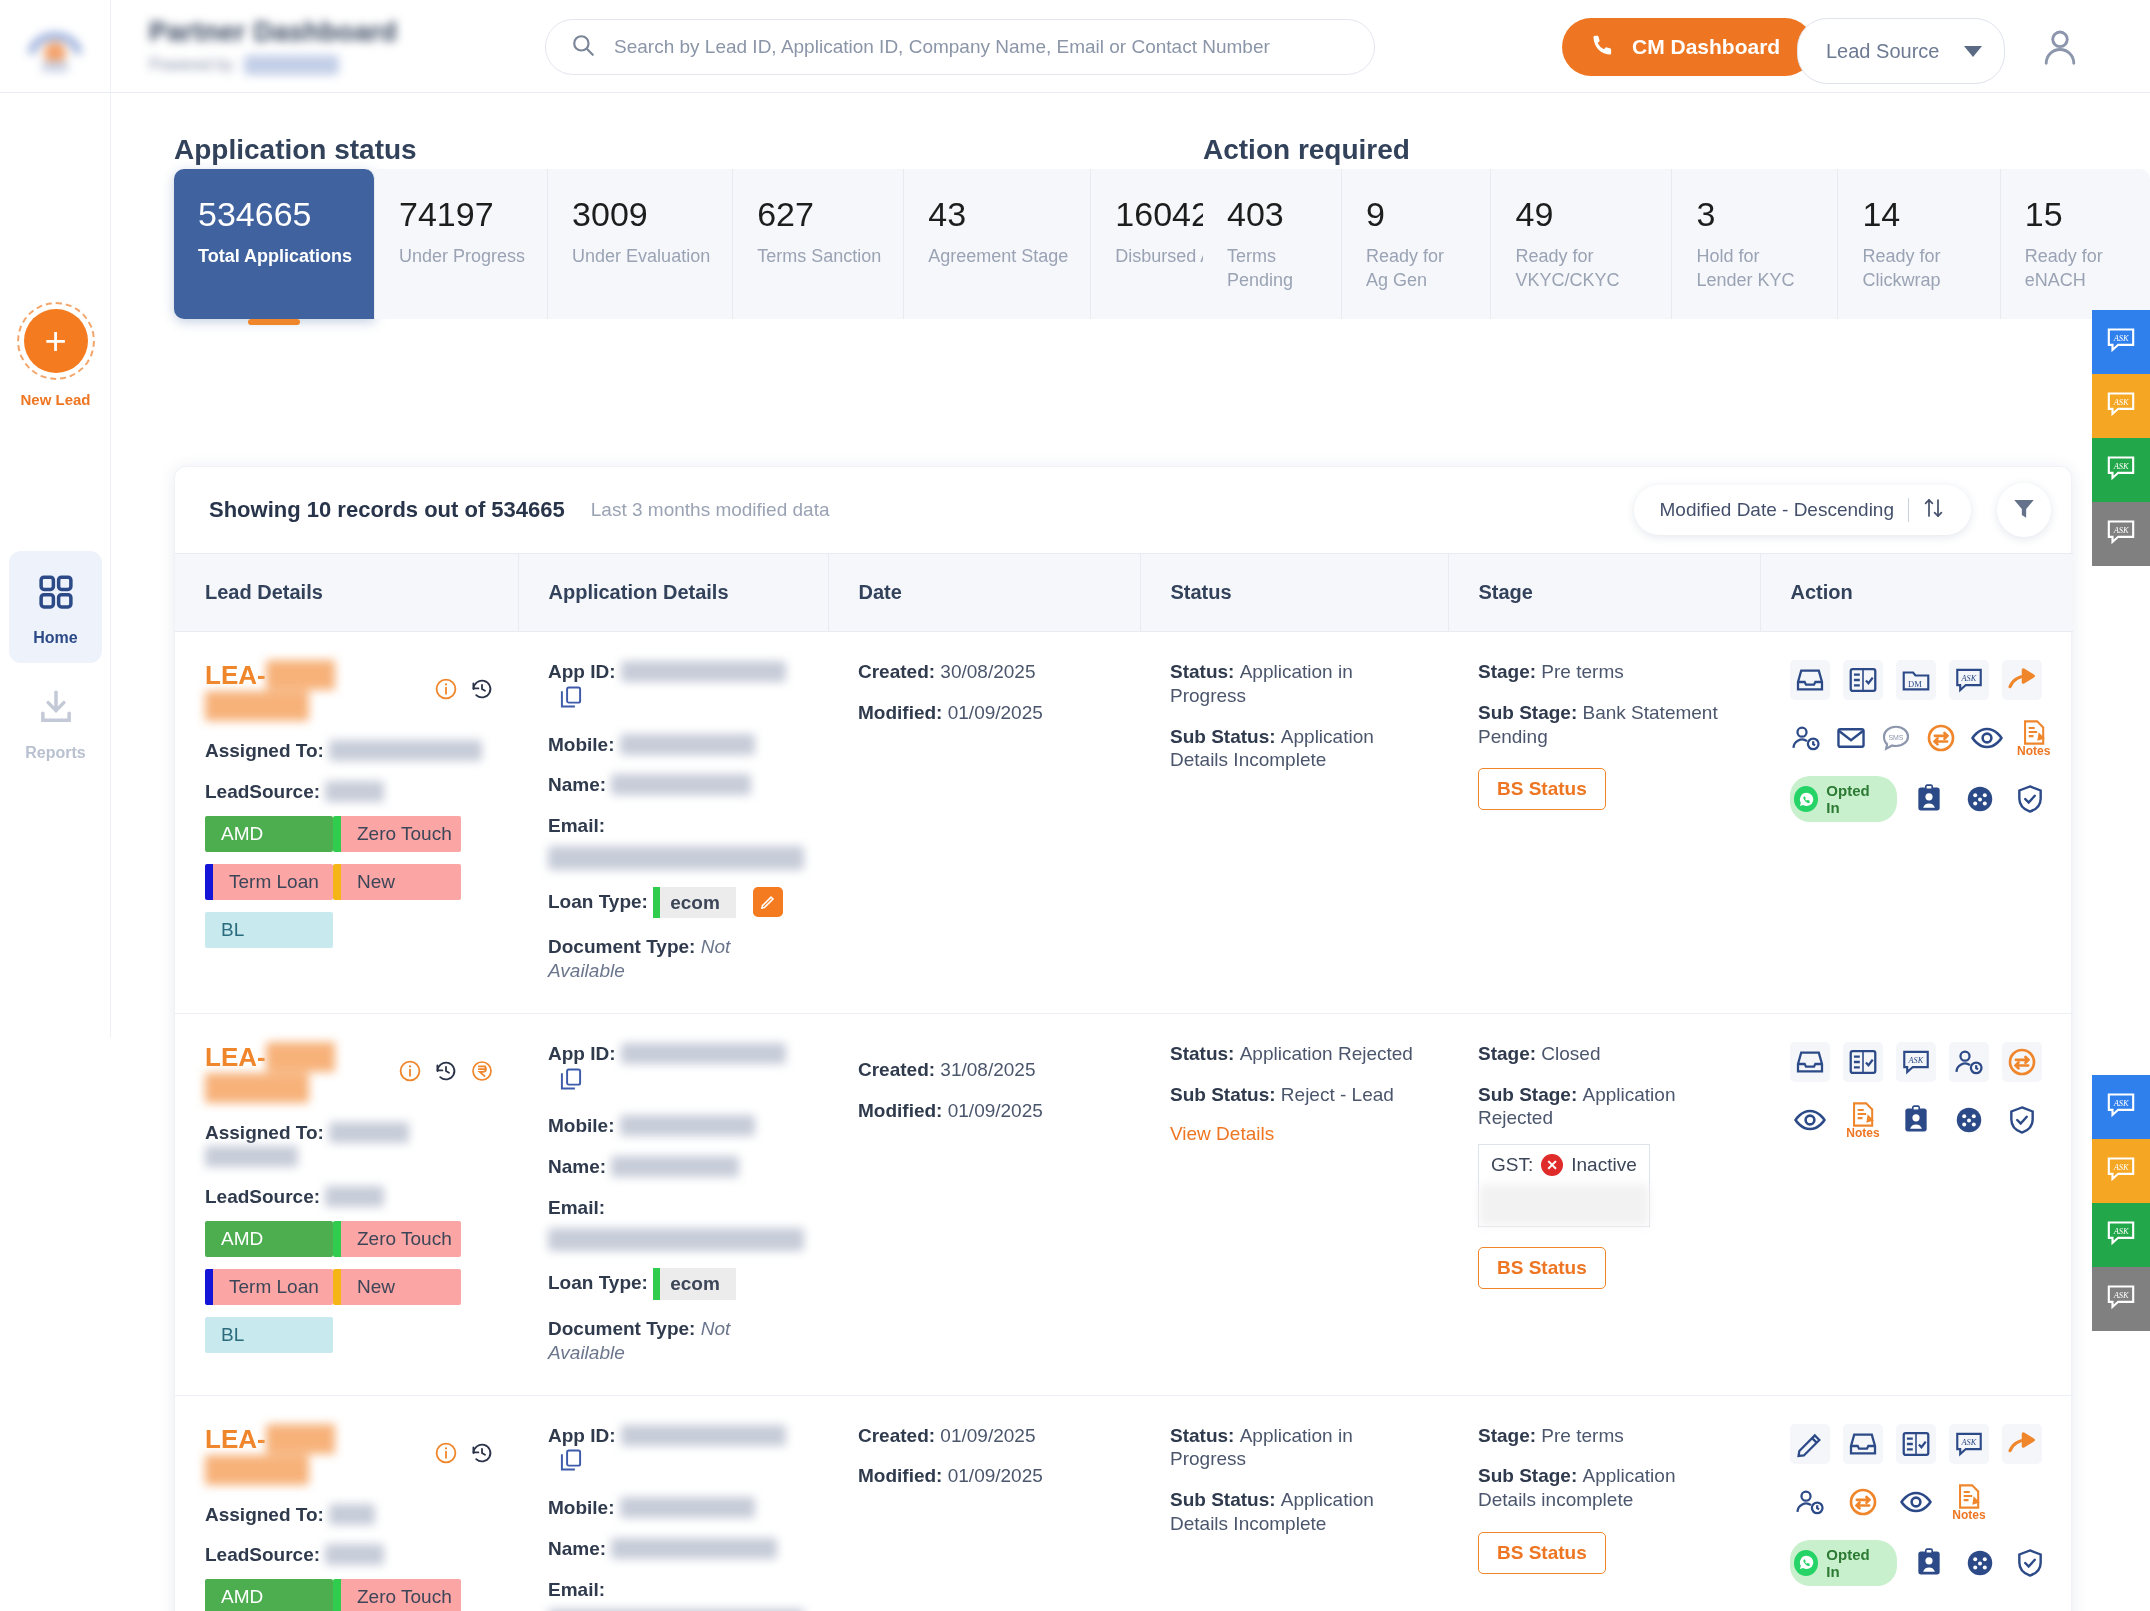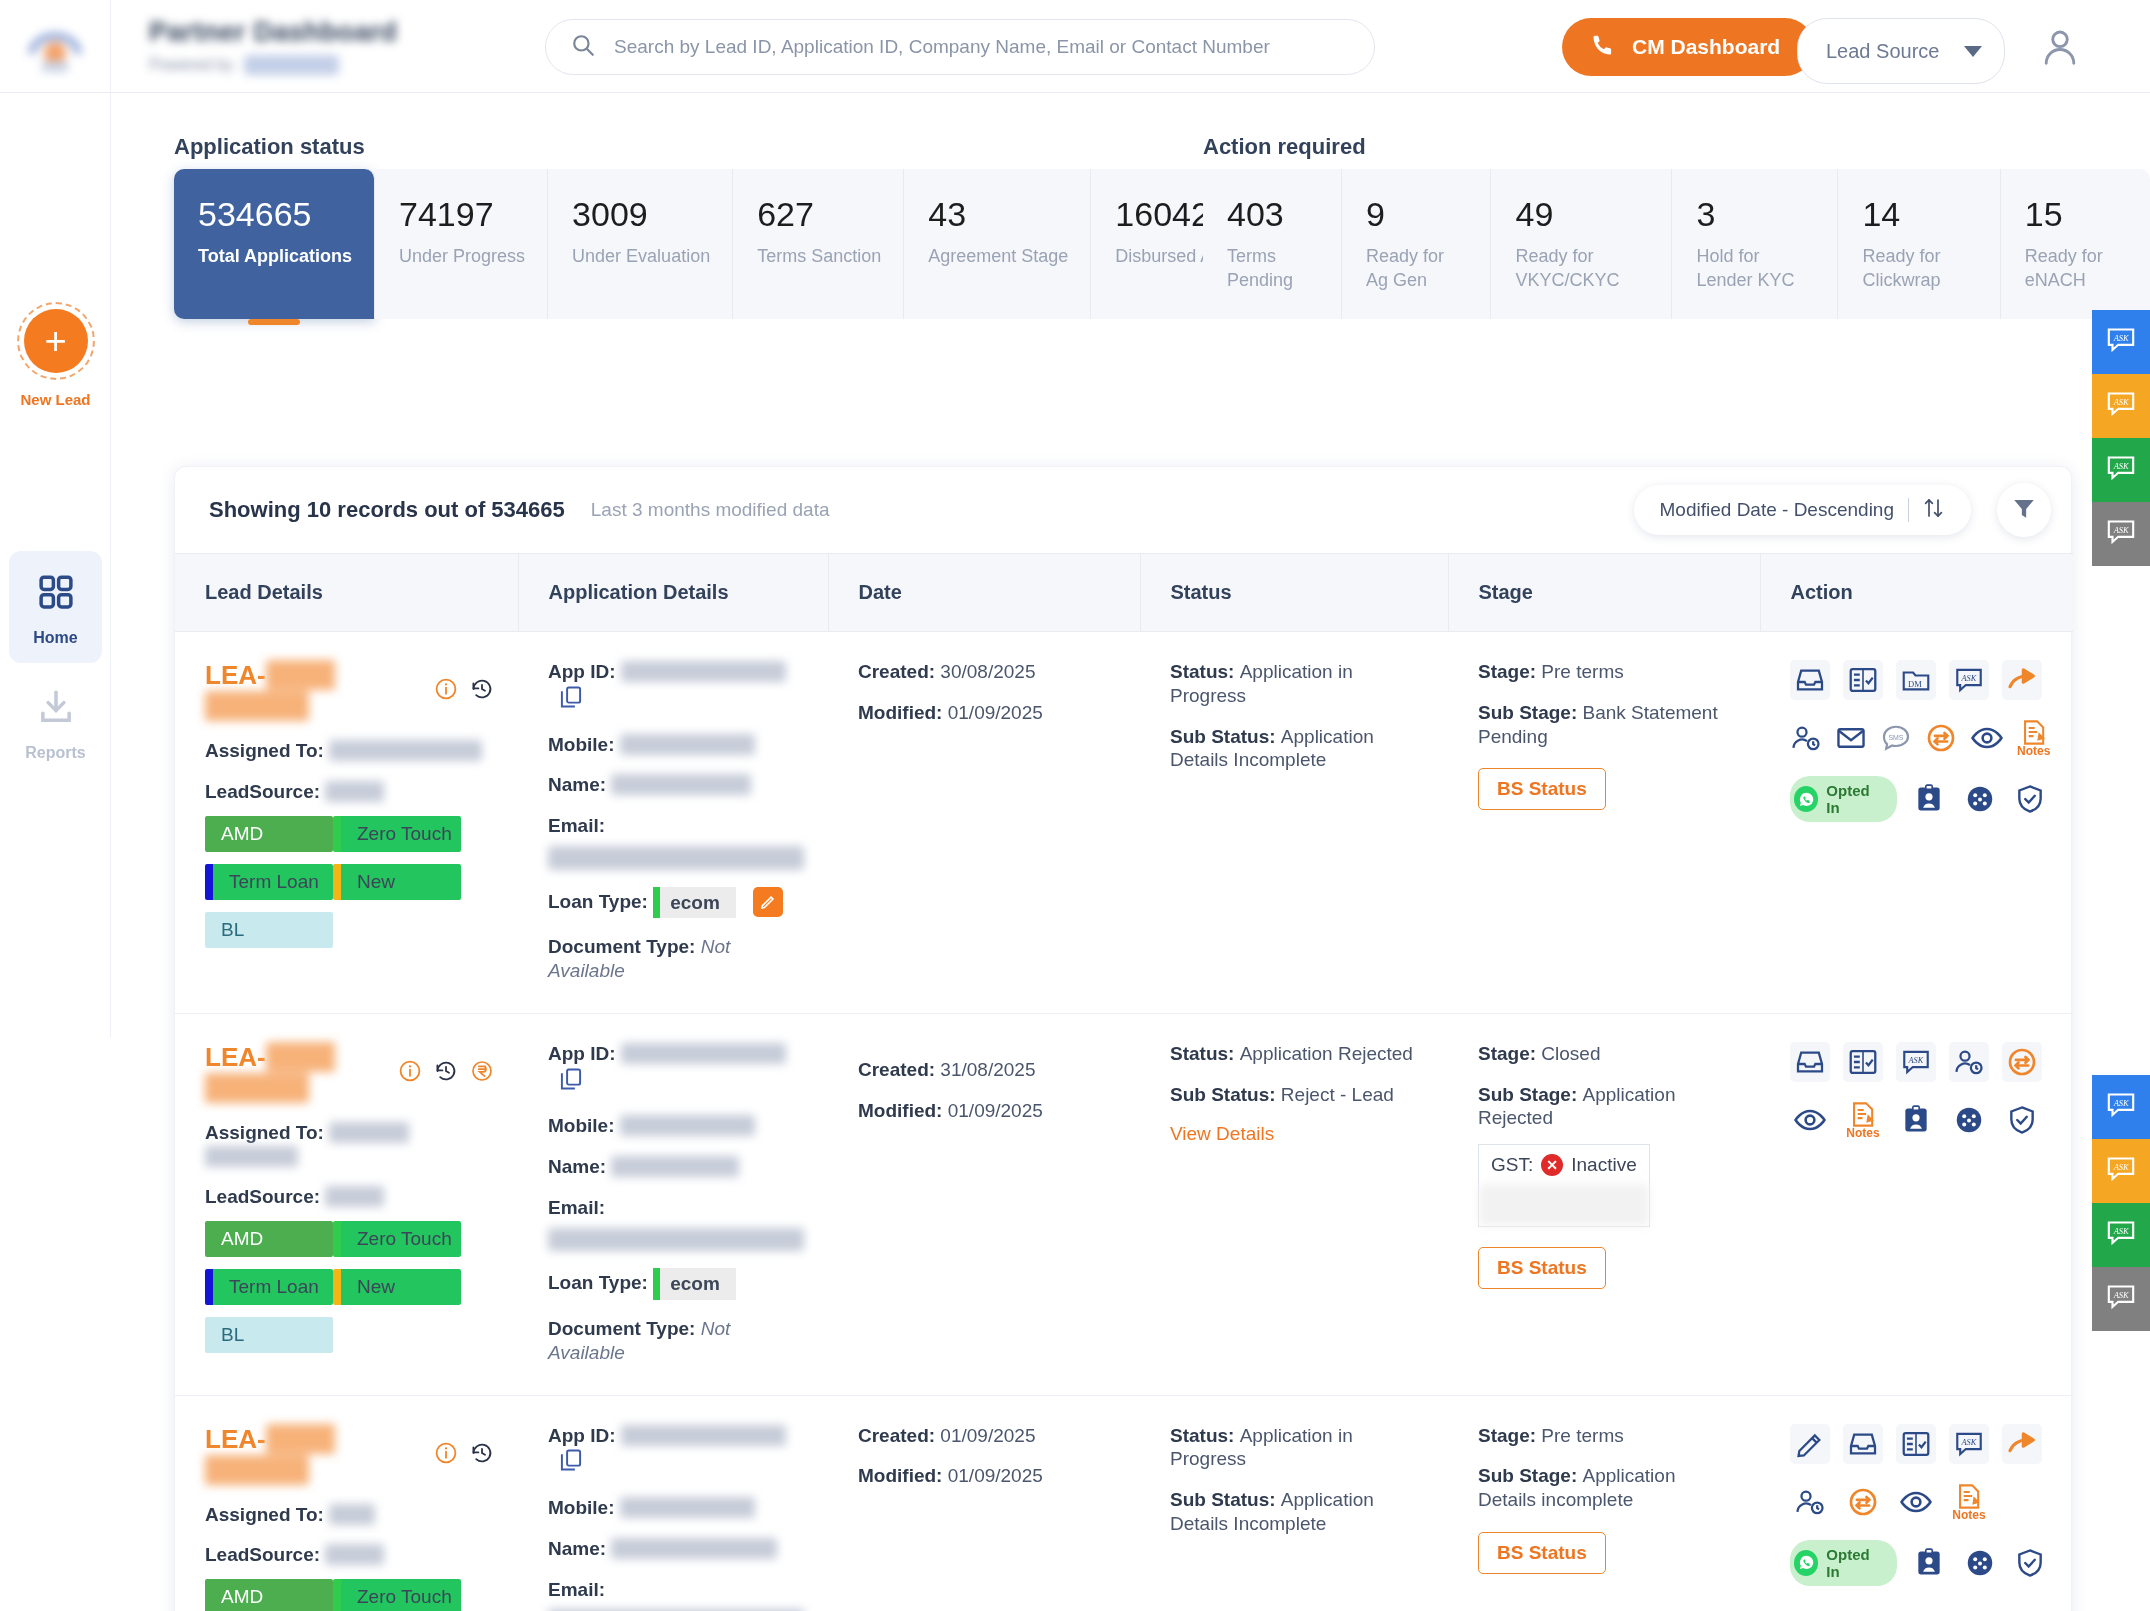--- a/index.html
+++ b/index.html
@@ -74,21 +74,21 @@
   .nav-item { width: 93px; margin: 0 auto; border-radius: 12px; padding: 20px 0 16px; text-align: center; cursor: pointer; }
   .nav-item.active { background: #eef2fb; }
   .nav-label { font-size: 16px; font-weight: 700; color: #2c4a87; margin-top: 12px; }
   .nav-item.dim .nav-label { color: #b9c1d0; font-weight: 700; }
   #nav-home { position: absolute; top: 458px; left: 9px; }
   #nav-reports { position: absolute; top: 573px; left: 9px; }
 
   
   .main { position: absolute; left: 111px; top: 93px; width: 2039px; height: 1518px; background: #fff; }
 
-  .section-title { font-size: 22px; font-weight: 700; color: #33425b; }
+  .section-title { font-size: 28px; font-weight: 700; color: #33425b; }
   #app-status-title { position: absolute; left: 63px; top: 41px; }
   #action-req-title { position: absolute; left: 1092px; top: 41px; }
 
   .kpi-row { position: absolute; display: flex; }
   #kpi-status { left: 63px; top: 76px; }
   #kpi-action { left: 1092px; top: 76px; }
   .kpi {
     background: #f6f7fb; padding: 28px 22px 0 24px; min-width: 138px; height: 150px;
     border-right: 1px solid #e7eaf1; position: relative;
   }
@@ -146,21 +146,21 @@
 
   
   .lea-line { display:flex; align-items:center; gap:12px; }
   .lea-id { color: #f0862b; font-size: 26px; font-weight: 700; }
   .lea-id .blur { color:#f7b27a; background:#f7b27a; border-radius:3px; }
   .kv { font-size: 19px; color: #2f3a4d; margin-top: 17px; font-weight: 700; line-height:1.25; }
   .kv .v { font-weight: 400; color: #4b566c; }
   .kv .v.blur { color:#c6ccd8; background:#c6ccd8; border-radius:3px; padding:0 4px; }
   .tag { display: inline-block; width: 128px; height: 36px; line-height: 36px; font-size: 19px; margin-top: 12px; }
   .tag.solid-green { background:#4dae50; color:#fff; padding-left:16px; border-radius:2px; }
-  .tag.bar { background:#22c55e; color:#3c4658; padding-left:16px; border-left: 8px solid #999; border-radius:2px; }
+  .tag.bar { background:#fca5a5; color:#3c4658; padding-left:16px; border-left: 8px solid #999; border-radius:2px; }
   .tag.bar.g { border-left-color:#2fcc4d; }
   .tag.bar.b { border-left-color:#1515d8; }
   .tag.bar.y { border-left-color:#f5b517; }
   .tag.bl { background:#c8e9ee; color:#2a6b7d; padding-left:16px; border-radius:2px; }
 
   
   .chip-ecom { background:#ececec; color:#3c4658; font-size:19px; padding:4px 16px 4px 10px; border-left:7px solid #2fcc4d; display:inline-block; vertical-align:middle; }
   .edit-sq { width:30px;height:30px;background:#f47b20;border-radius:5px;display:inline-flex;align-items:center;justify-content:center;vertical-align:middle;margin-left:12px;cursor:pointer;}
   .na { font-style: italic; color: #6b768c; font-weight: 400; }
 

